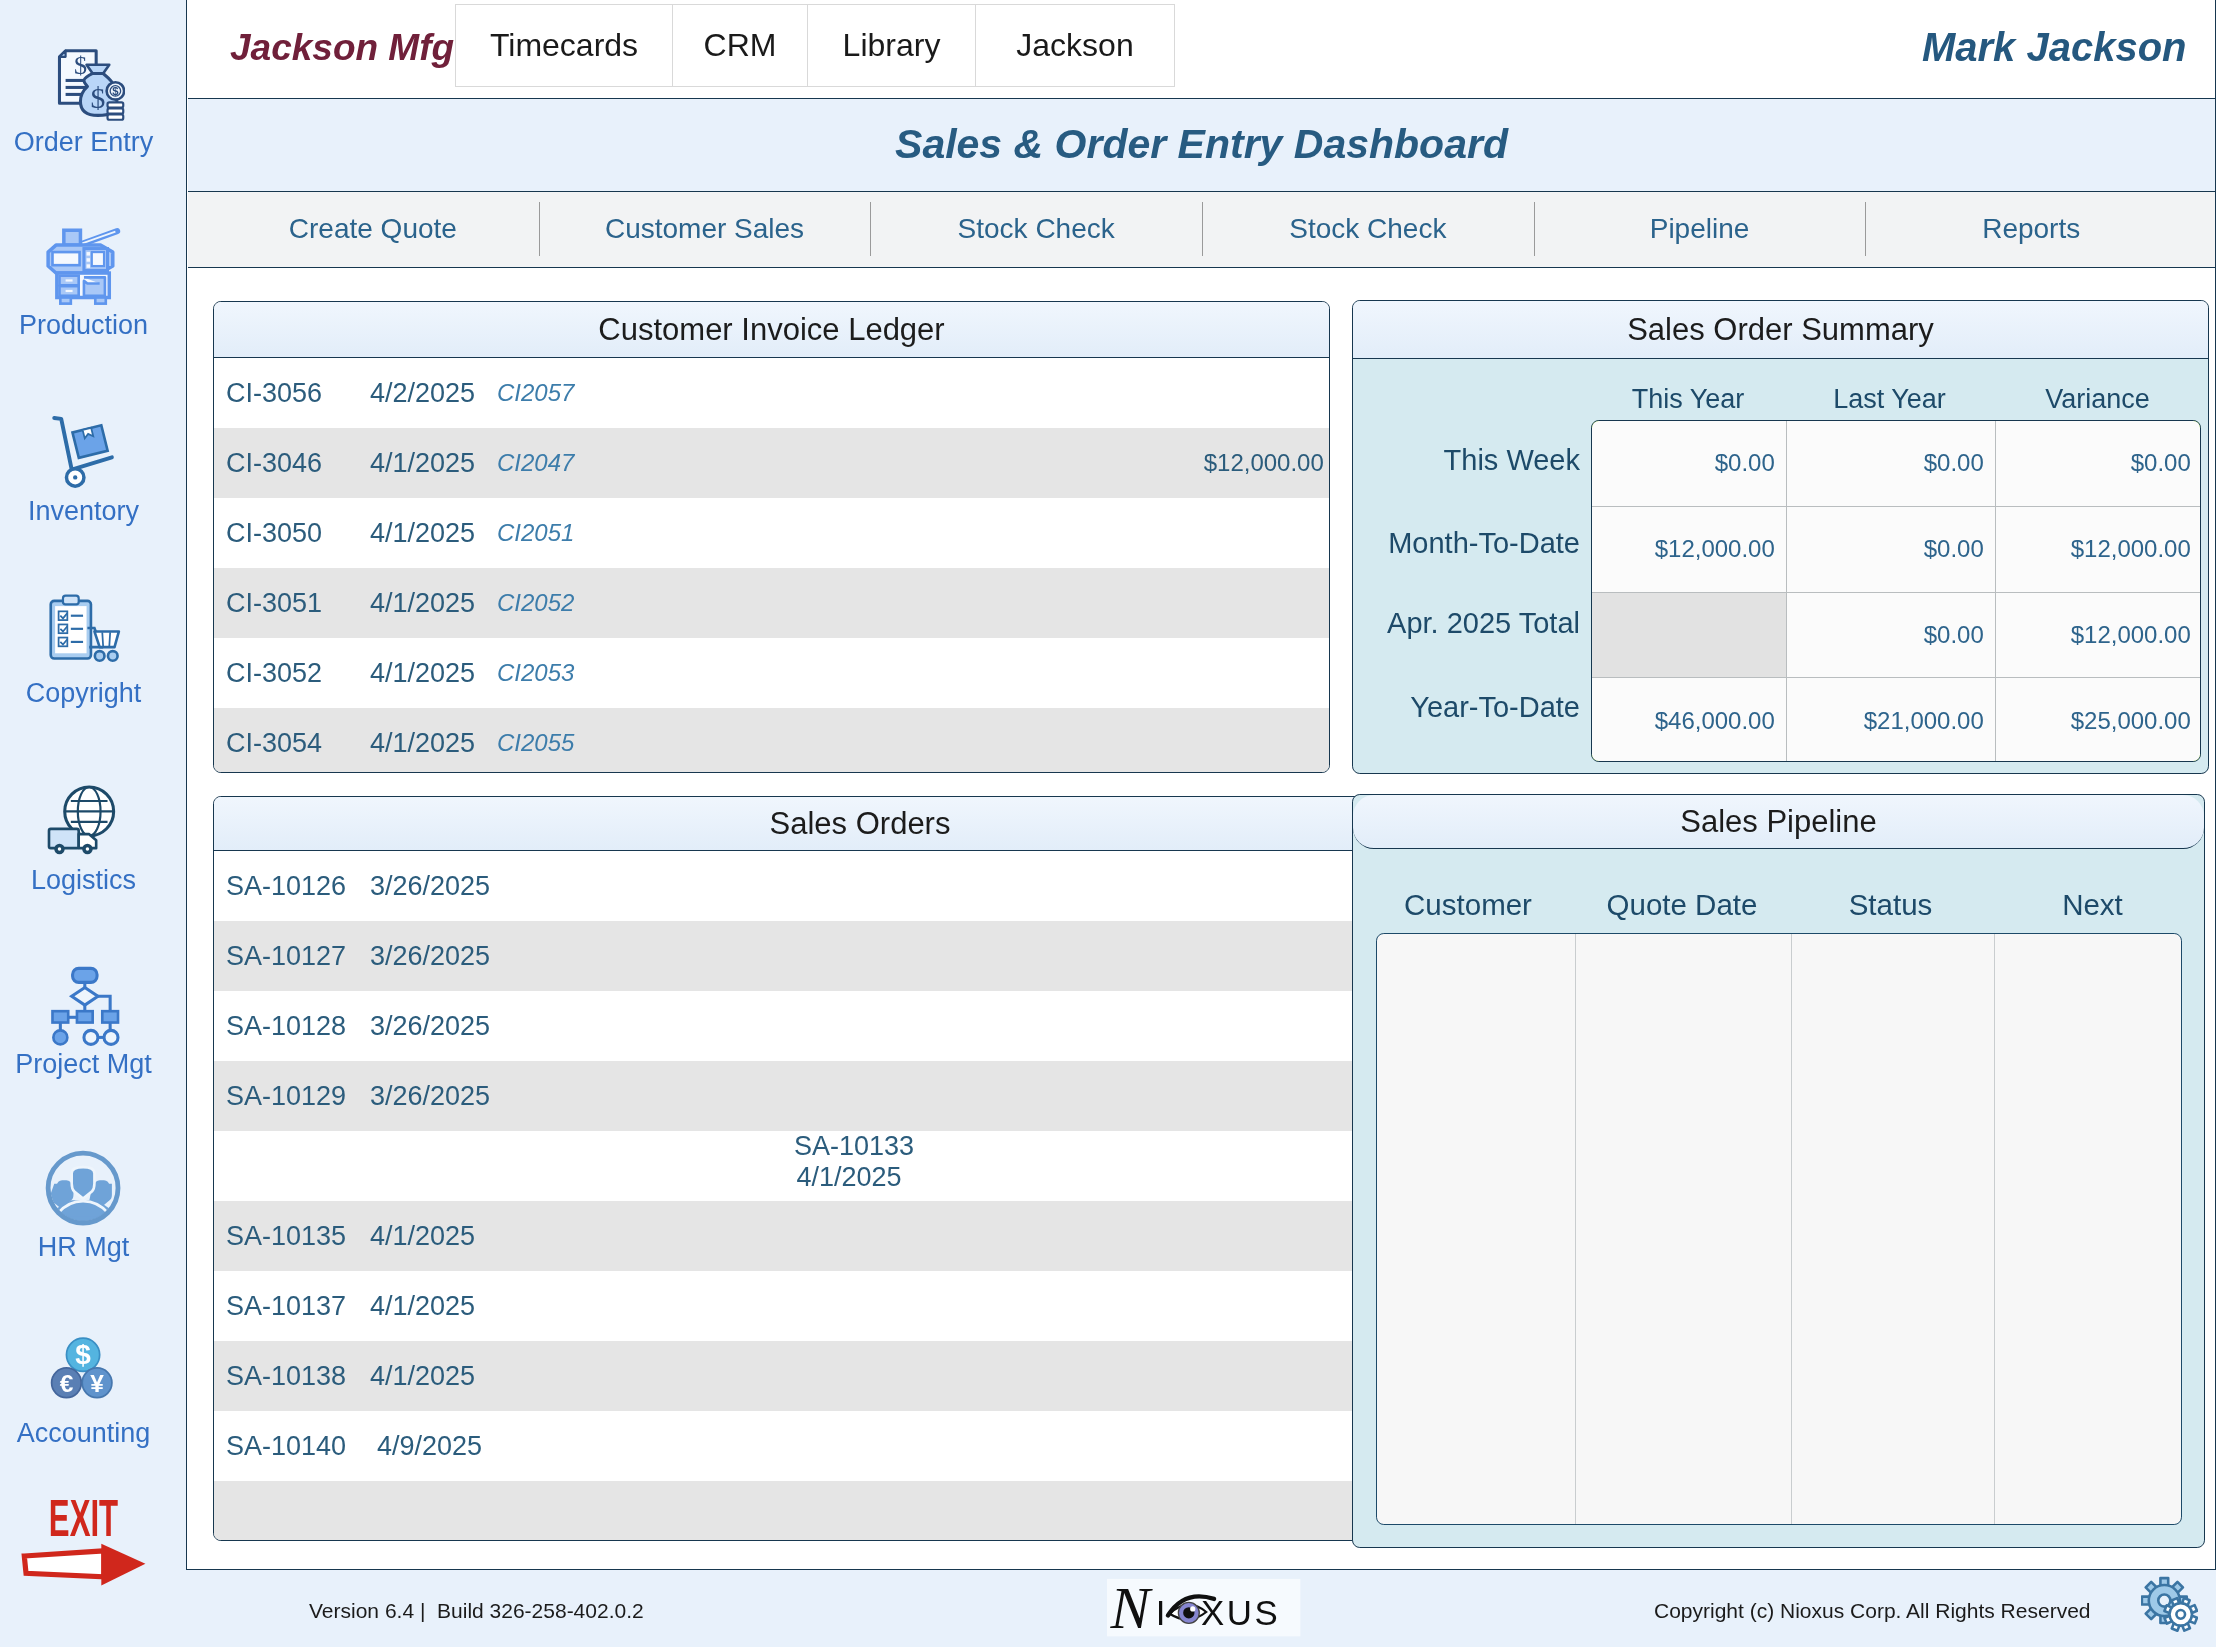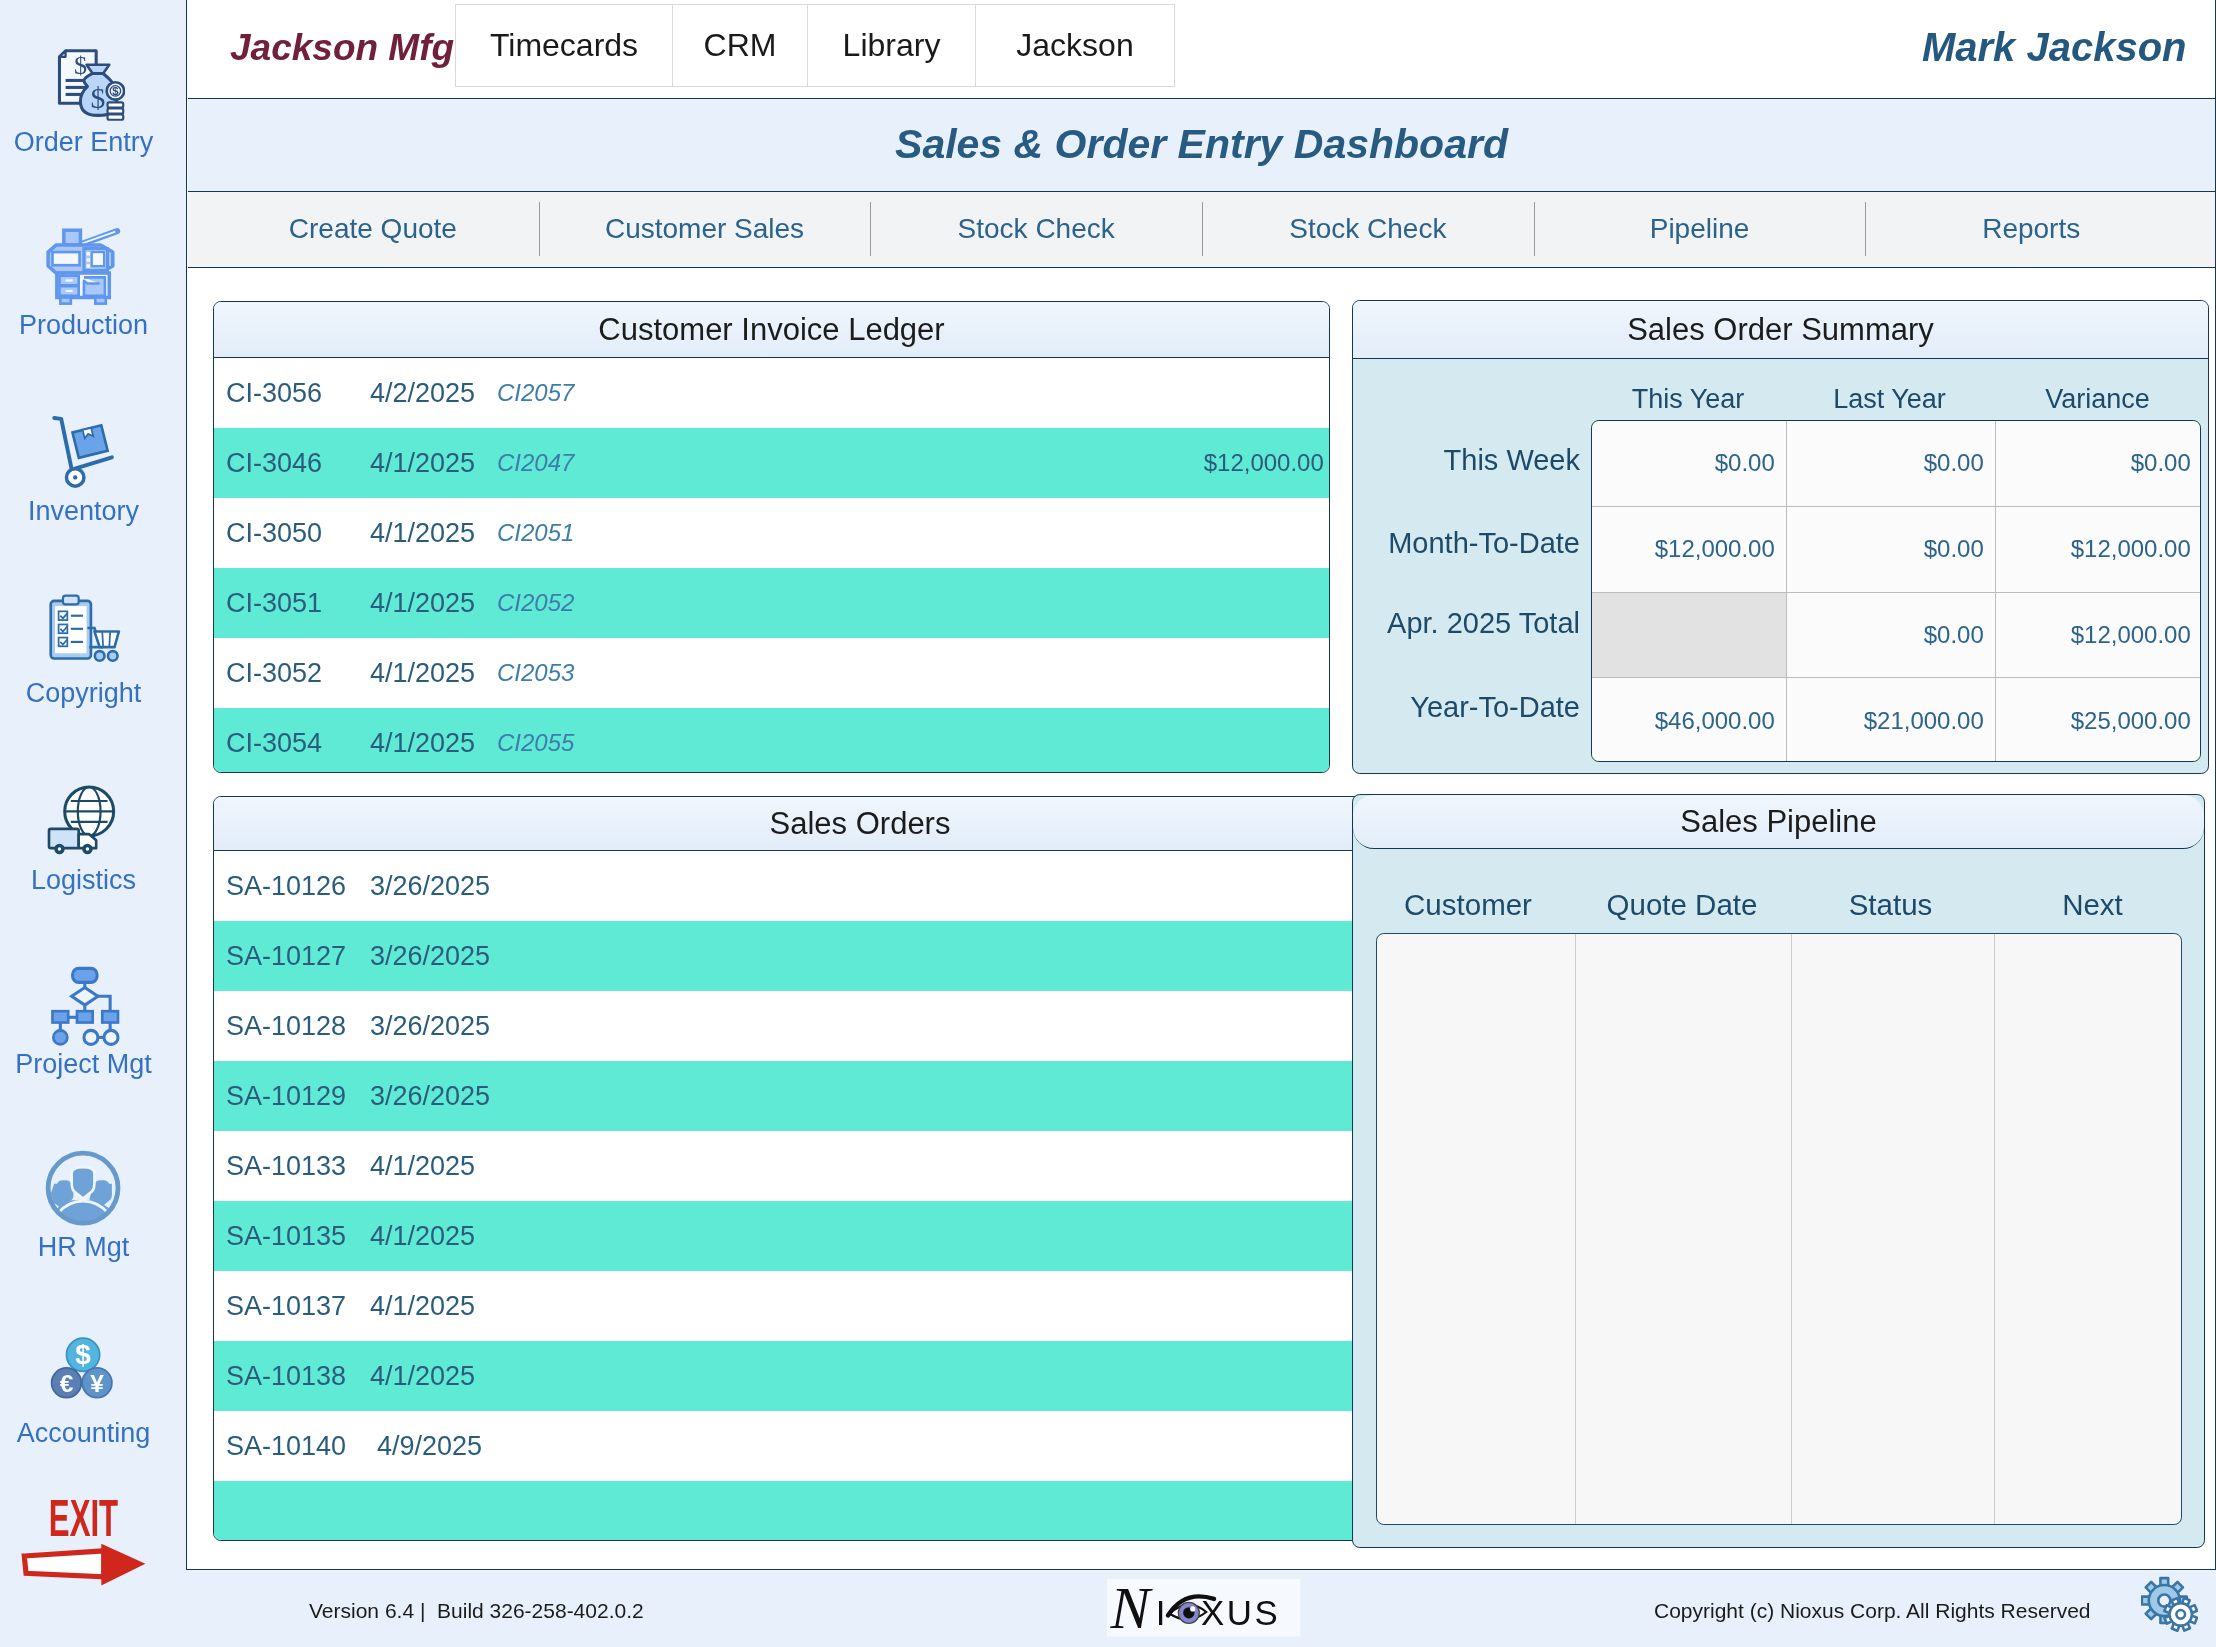--- a/index.html
+++ b/index.html
@@ -35,21 +35,21 @@
   .bb + .bb::before { content:""; position:absolute; left:0; top:10.4px; bottom:10.4px; width:0.9px; background:#9a9a9a; }
 
   
   .panel { position:absolute; border:1.7px solid #17374f; border-radius:7.8px; background:#fff; overflow:hidden; }
   .panel .phead { background:linear-gradient(180deg,#f0f6fd 0%,#e2edf9 100%); border-bottom:1.7px solid #17374f; text-align:center; font-size:31px; color:#1c1c1c;
                   display:flex; align-items:center; justify-content:center; }
   .cyan { background:#d5eaf0; }
 
   
   .lrow { display:flex; align-items:center; font-size:27px; color:#2b5c7c; white-space:nowrap; }
-  .lrow.alt { background:#5eead4; }
+  .lrow.alt { background:#e5e5e5; }
   .lrow .c1 { width:156px; padding-left:12px; }
   .lrow .c2 { width:127px; }
   .lrow .c3 { font-style:italic; color:#3d7dab; font-size:24px; }
   .lrow .amt { margin-left:auto; padding-right:5.2px; font-size:24px; }
 
   
   #sumtbl { position:absolute; border-collapse:collapse; background:#fbfbfb; }
   #sumtbl td { border:0.9px solid #b9bdbf; text-align:right; vertical-align:middle;
                font-size:24px; color:#2e648c; padding-right:11.3px; }
   .sumwrap { position:absolute; border:1.7px solid #17374f; border-radius:7.8px; overflow:hidden; background:#84cc16; }
@@ -175,21 +175,21 @@
       <div class="c2">3/26/2025</div>
     </div>
   <div class="lrow" style="height:70px;">
       <div class="c1">SA-10128</div>
       <div class="c2">3/26/2025</div>
     </div>
   <div class="lrow alt" style="height:70px;">
       <div class="c1">SA-10129</div>
       <div class="c2">3/26/2025</div>
     </div>
-  <div class="lrow" style="height:70px;">
+  <div class="lrow" style="height:70px;flex-direction:column;">
       <div class="c1">SA-10133</div>
       <div class="c2">4/1/2025</div>
     </div>
   <div class="lrow alt" style="height:70px;">
       <div class="c1">SA-10135</div>
       <div class="c2">4/1/2025</div>
     </div>
   <div class="lrow" style="height:70px;">
       <div class="c1">SA-10137</div>
       <div class="c2">4/1/2025</div>

